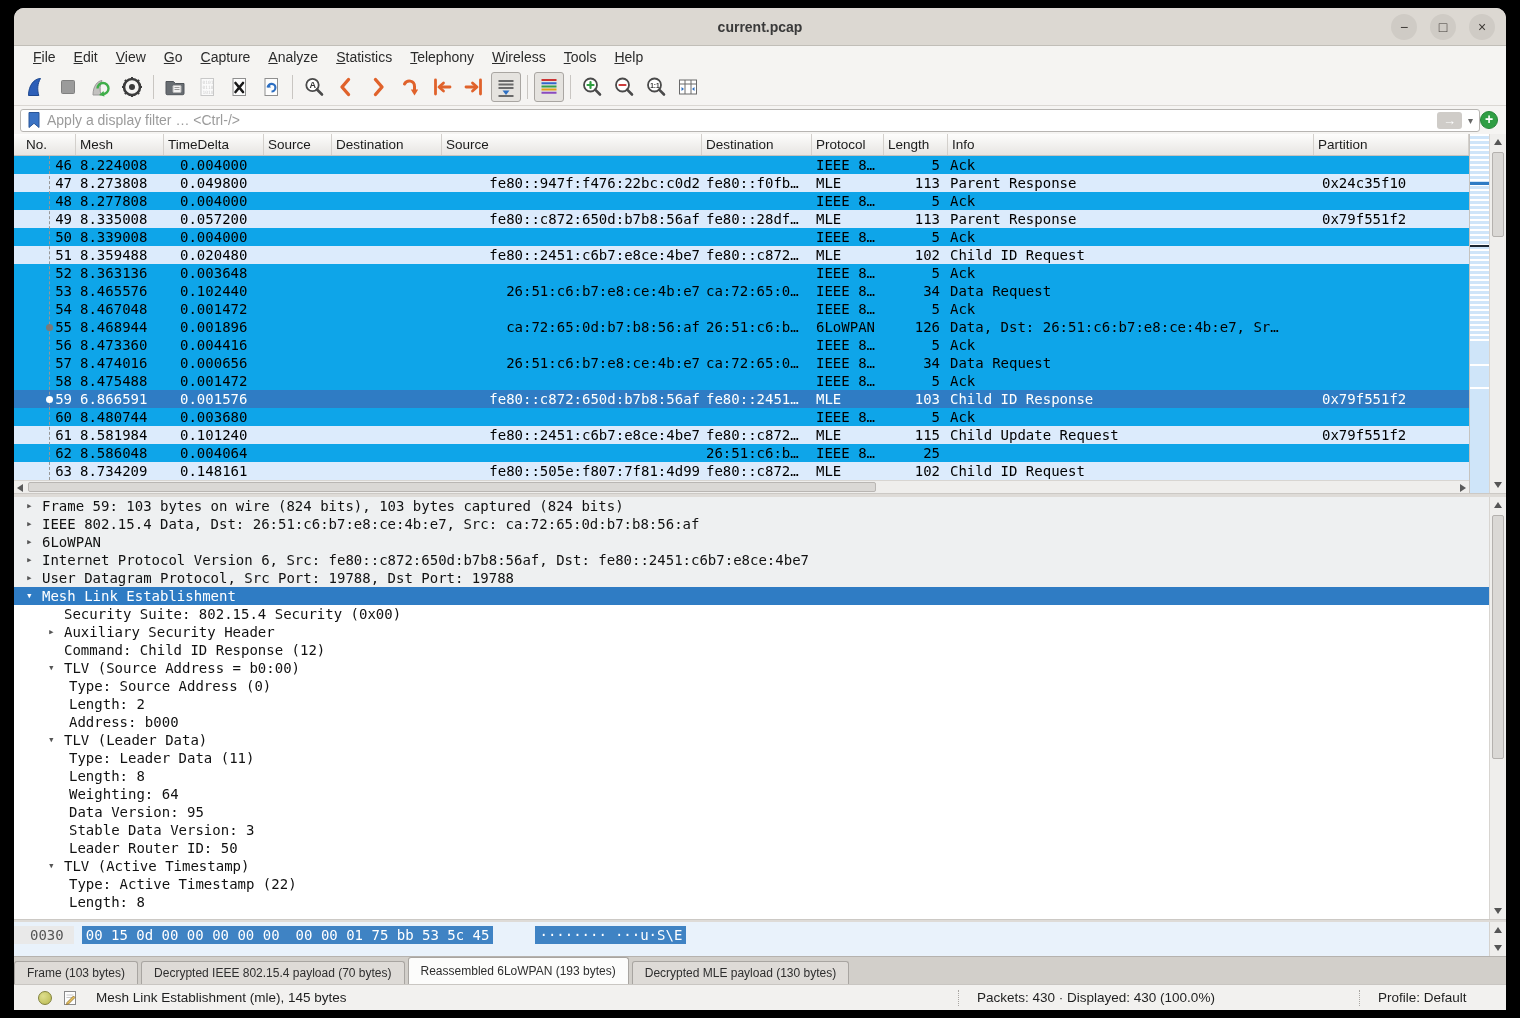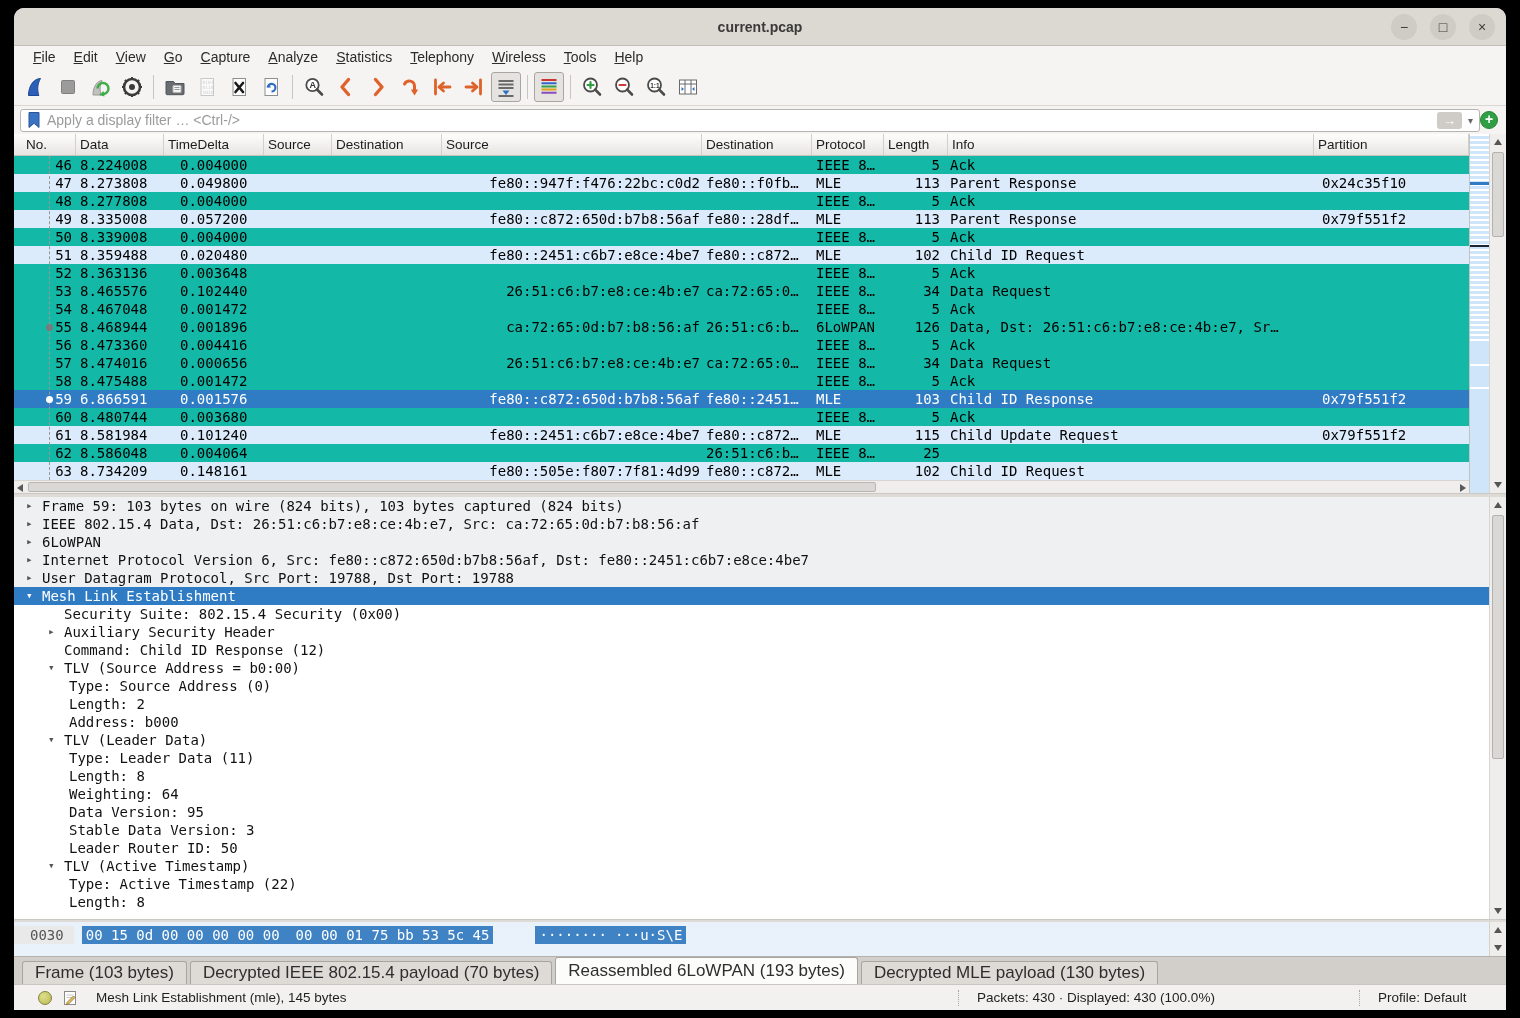--- a/index.html
+++ b/index.html
@@ -33,21 +33,21 @@
   .caret{color:#666;font-size:10px;flex:none}
   .add-btn{width:18px;height:18px;border-radius:50%;background:#2f9e44;border:1px solid #27863a;color:#fff;font-weight:bold;font-size:14px;line-height:15px;text-align:center;flex:none}
 
   
   .plist{height:359px;flex:none;display:flex;font-family:"DejaVu Sans Mono",monospace;font-size:14px;background:#fff}
   .plist-left{width:1455px;display:flex;flex-direction:column}
   .phdr{height:22px;flex:none;display:flex;background:linear-gradient(#fdfdfc,#e7e5e2);border-bottom:1px solid #c6c3bf;font-family:"Liberation Sans",sans-serif;font-size:13.5px;color:#1b1b1b}
   .phc{border-right:1px solid #d3d0cc;padding:3px 0 0 4px;white-space:nowrap;overflow:hidden}
   .phc.c0{padding-left:12px}
   .phdr-fill{flex:1}
-  .prows{height:324px;flex:none;position:relative;background:#14b8a6;overflow:hidden}
+  .prows{height:324px;flex:none;position:relative;background:#0ea5e9;overflow:hidden}
   .prow{height:18px;display:flex;line-height:18px;white-space:nowrap}
   .prow.b{background:#dcebfc}
   .prow.s{background:#2f7cc4;color:#fff}
   .pc{overflow:hidden;flex:none}
   .c0{width:62px}.c1{width:88px}.c2{width:100px}.c3{width:68px}.c4{width:110px}.c5{width:260px}.c6{width:110px}.c7{width:72px}.c8{width:64px}.c9{width:366px}.c10{width:155px}
   .pc.c0{text-align:right;padding-right:4px;position:relative}
   .pc.c1{padding-left:4px}
   .pc.c2{padding-left:16px}
   .pc.c5{text-align:right;padding-right:2px}
   .pc.c6{padding-left:4px}
@@ -98,21 +98,21 @@
   .hexhl{background:#3f83c4;color:#fff;padding:0 4px;flex:none}
   .hexgap{width:42px;flex:none}
   .hsp{display:inline-block;width:16px}
   .hsp2{display:inline-block;width:8px}
   .hexsb{width:17px;flex:none;background:#efeeec;border-left:1px solid #d5d2ce;position:relative}
   .hexsb .up,.hexsb .down{position:absolute;left:4px;width:0;height:0;border-left:4.5px solid transparent;border-right:4.5px solid transparent}
   .hexsb .up{top:5px;border-bottom:6px solid #555}
   .hexsb .down{bottom:5px;border-top:6px solid #555}
 
   
-  .tabsbar{height:28px;flex:none;background:#d2cfca;border-top:1px solid #b5b2ae;display:flex;align-items:flex-end;padding-left:8px;gap:3px;font-size:17px}
+  .tabsbar{height:28px;flex:none;background:#d2cfca;border-top:1px solid #b5b2ae;display:flex;align-items:flex-end;gap:3px;font-size:12px}
   .tab{height:23px;line-height:22px;padding:0 12px;background:#dedbd7;border:1px solid #a8a5a1;border-bottom:none;border-radius:3px 3px 0 0;color:#2e2e2e;white-space:nowrap}
   .tab.active{background:#fcfcfb;height:27px;line-height:26px}
 
   
   .statusbar{flex:1;background:#f2f1ef;border-top:1px solid #c9c6c2;display:flex;align-items:center;font-size:13.5px;color:#1f1f1f}
   .sb-left{display:flex;align-items:center;gap:10px;padding-left:24px;flex:1;min-width:0}
   .sb-text{margin-left:8px;white-space:nowrap}
   .expert{width:14px;height:14px;border-radius:50%;background:radial-gradient(circle at 35% 35%,#dede8e,#b9b94f);border:1px solid #82823c;flex:none}
   .comment{display:flex;align-items:center;flex:none}
   .sb-sep{width:1px;height:16px;border-left:1px dotted #a9a6a2;flex:none}
@@ -369,21 +369,21 @@
       <span class="apply-btn">→</span>
       <span class="caret">▾</span>
     </div>
     <div class="add-btn">+</div>
   </div>
 
   <div class="plist">
     <div class="plist-left">
       <div class="phdr">
           <div class="phc c0">No.</div>
-          <div class="phc c1">Data</div>
+          <div class="phc c1">Mesh</div>
           <div class="phc c2">TimeDelta</div>
           <div class="phc c3">Source</div>
           <div class="phc c4">Destination</div>
           <div class="phc c5">Source</div>
           <div class="phc c6">Destination</div>
           <div class="phc c7">Protocol</div>
           <div class="phc c8">Length</div>
           <div class="phc c9">Info</div>
           <div class="phc c10">Partition</div>
           <div class="phdr-fill"></div>

